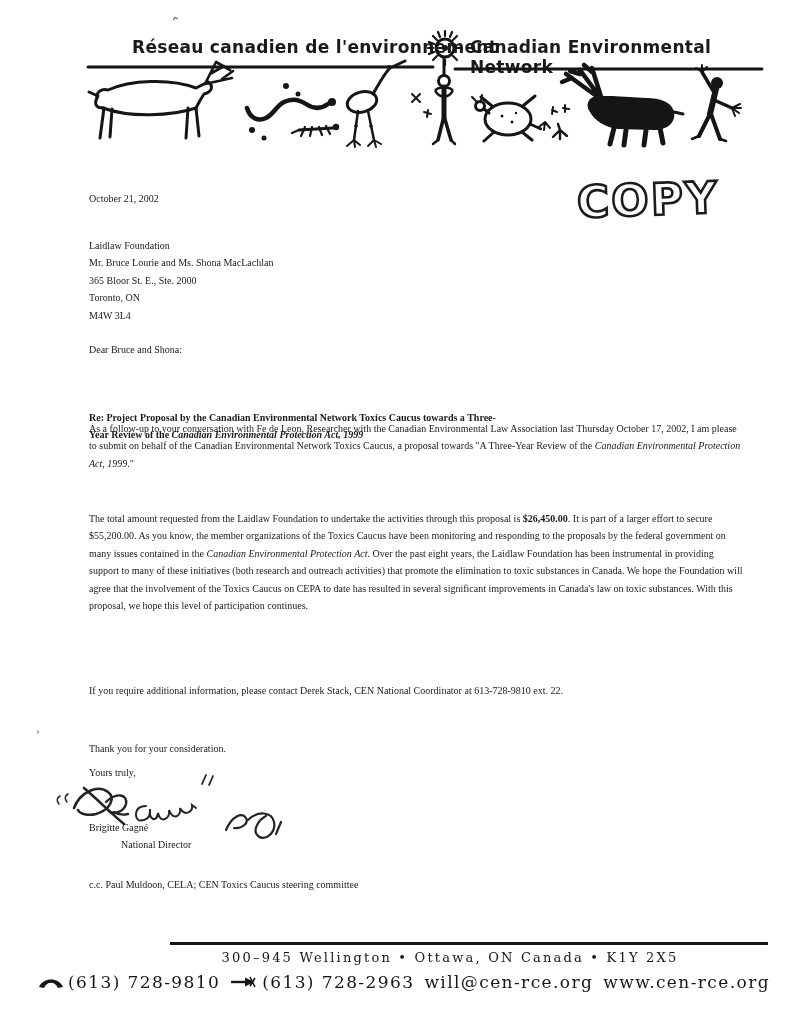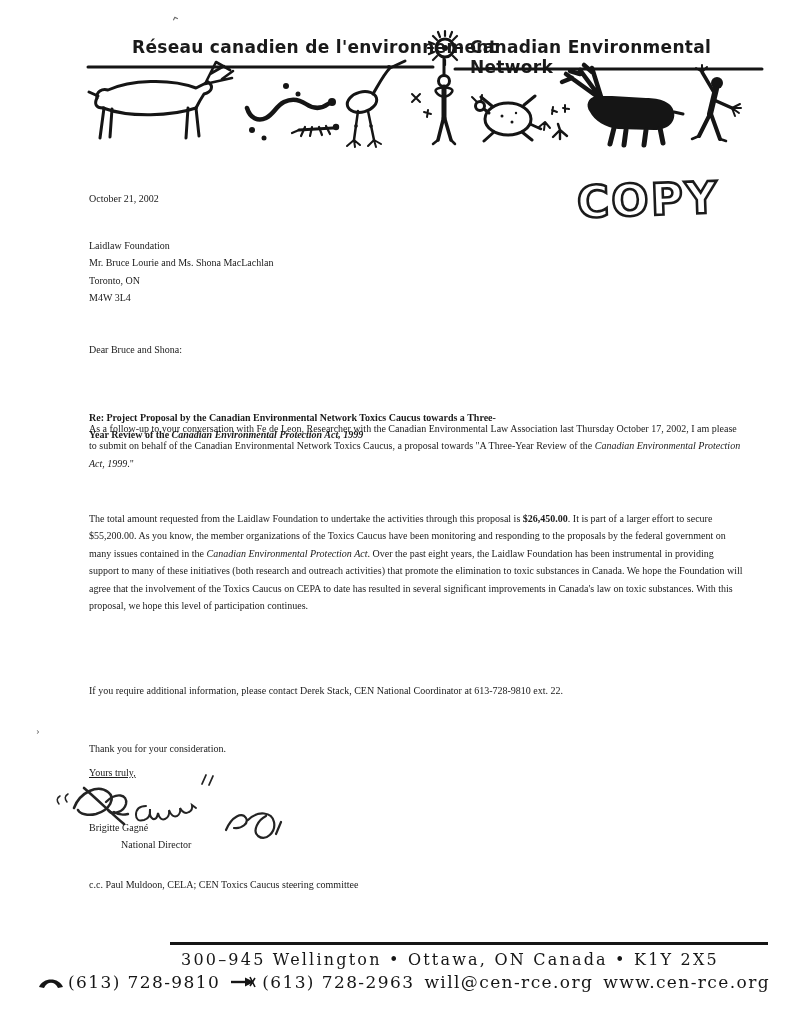--- a/index.html
+++ b/index.html
@@ -17,30 +17,30 @@
   .tb{position:absolute;left:89px;width:655px;font-size:10px;line-height:17.4px;}
   .date{top:190px;}
   .addr{top:237px;}
   .salutation{top:341px;}
   .subject{top:367px;font-weight:bold;}
   .subject .line1{display:block;margin-top:42px;}
   .p1{top:420px;}
   .p2{top:510px;}
   .p3{top:682px;}
   .thanks{top:732px;margin-top:8px;}
-  .closing{top:764px;text-decoration:underline;}
+  .closing{top:764px;}
   .signer-name{top:819px;}
   .signer-title{top:836px;margin-left:32px;}
   .cc-line{top:876px;}
   .it{font-style:italic;}
   .bd{font-weight:bold;}
   .sig{position:absolute;left:50px;top:766px;pointer-events:none;}
   .footer-rule{position:absolute;left:170px;top:942px;width:598px;height:3px;background:#161616;}
   .footer-line1{position:absolute;left:160px;top:950px;width:580px;text-align:center;
-        font-family:"DejaVu Serif",serif;font-size:16px;letter-spacing:2.2px;color:#161616;}
+        font-family:"DejaVu Serif",serif;font-size:13px;letter-spacing:2.2px;color:#161616;}
   .footer-line2{position:absolute;left:38px;top:972px;width:732px;display:flex;
         justify-content:space-between;align-items:center;font-family:"DejaVu Serif",serif;
         font-size:17px;letter-spacing:1.4px;color:#161616;}
   .fgroup{display:flex;align-items:center;gap:4px;}
   .speck{position:absolute;color:#6b6b6b;font-size:11px;}
   .speck-a{left:36px;top:724px;}
   .speck-b{left:171px;top:14px;font-size:13px;transform:rotate(-18deg);}
 </style>
 </head>
 <body>
@@ -161,20 +161,21 @@
     </g>
   </svg>
 
   <div class="copy-stamp">COPY</div>
 
   <div class="tb date">October 21, 2002</div>
 
   <div class="tb addr">
     <div>Laidlaw Foundation</div>
     <div>Mr. Bruce Lourie and Ms. Shona MacLachlan</div>
+    <div>365 Bloor St. E., Ste. 2000</div>
     <div>Toronto, ON</div>
     <div>M4W 3L4</div>
   </div>
 
   <div class="tb salutation">Dear Bruce and Shona:</div>
 
   <div class="tb subject">
     <span class="line1">Re:  Project Proposal by the Canadian Environmental Network Toxics Caucus towards a Three-</span>
     <span>Year Review of the </span><span class="it">Canadian Environmental Protection Act, 1999</span>
   </div>

